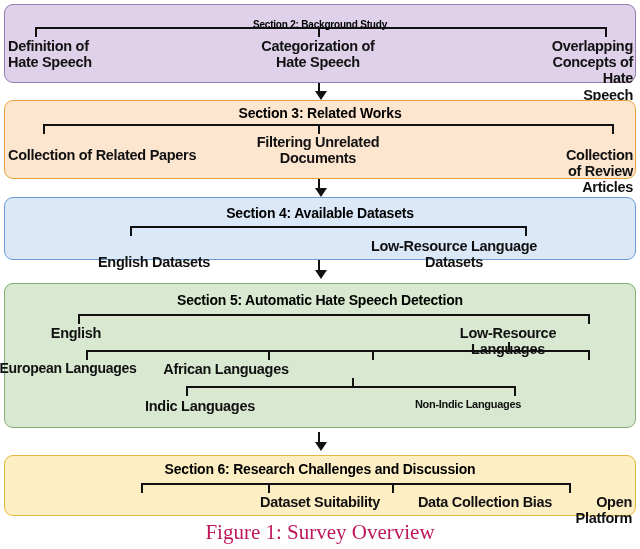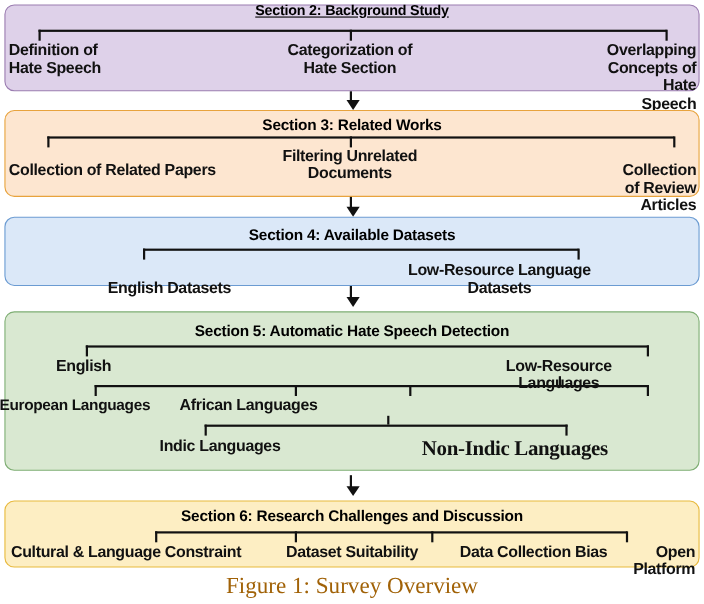--- a/index.html
+++ b/index.html
@@ -80,41 +80,41 @@
     border-left: 6px solid transparent;
     border-right: 6px solid transparent;
     border-top: 9px solid #111111;
   }
 
   .caption {
     position: absolute;
     left: 0; right: 0;
     text-align: center;
     font-family: "Liberation Serif", "DejaVu Serif", serif;
-    color: #a16207;
+    color: #be185d;
   }
 </style>
 </head>
 <body>
 
 <div id="figure-root">
 
   <div class="section-box" style="left:4px; top:4px; width:632px; height:79px; background:#ded1e9; border-color:#9a7cb0;">
   </div>
-  <div class="section-title" style="top:2px; font-size:13px;text-decoration:underline;">Section 2: Background Study</div>
+  <div class="section-title" style="top:19px; font-size:10px;">Section 2: Background Study</div>
 
   <div class="hline" style="left:35px; top:27px; width:571px;"></div>
   <div class="vline" style="left:35px; top:27px; height:10px;"></div>
   <div class="vline" style="left:318px; top:27px; height:10px;"></div>
   <div class="vline" style="left:605px; top:27px; height:10px;"></div>
 
   <div class="node-label left" style="left:8px; top:38px; font-size:14.5px;">Definition of
 Hate Speech</div>
   <div class="node-label center" style="left:318px; top:38px; font-size:14.5px;">Categorization of
-Hate Section</div>
+Hate Speech</div>
   <div class="node-label right" style="left:633px; top:38px; font-size:14.5px;">Overlapping Concepts of
 Hate Speech</div>
 
   <div class="arrow" style="left:318px; top:83px; height:9px;"></div>
 
   <div class="section-box" style="left:4px; top:100px; width:632px; height:79px; background:#fde6d0; border-color:#e8a33d;">
   </div>
   <div class="section-title" style="top:105px; font-size:14px;">Section 3: Related Works</div>
 
   <div class="hline" style="left:43px; top:124px; width:570px;"></div>
@@ -162,34 +162,33 @@
 
   <div class="node-label center" style="left:68px; top:361px; font-size:14px;">European Languages</div>
   <div class="node-label center" style="left:226px; top:361px; font-size:14.5px;">African Languages</div>
 
   <div class="vline" style="left:352px; top:378px; height:8px;"></div>
   <div class="hline" style="left:186px; top:386px; width:330px;"></div>
   <div class="vline" style="left:186px; top:386px; height:10px;"></div>
   <div class="vline" style="left:514px; top:386px; height:10px;"></div>
 
   <div class="node-label center" style="left:200px; top:398px; font-size:14.5px;text-align:center;">Indic Languages</div>
-  <div class="node-label center" style="left:468px; top:398px; font-size:19px;font-family:Liberation Serif, serif;">Non-Indic Languages</div>
+  <div class="node-label center" style="left:468px; top:398px; font-size:11px;">Non-Indic Languages</div>
 
   <div class="arrow" style="left:318px; top:432px; height:11px;"></div>
 
   <div class="section-box" style="left:4px; top:455px; width:632px; height:61px; background:#fdeec3; border-color:#e8b93d;">
   </div>
   <div class="section-title" style="top:461px; font-size:14px;">Section 6: Research Challenges and Discussion</div>
 
   <div class="hline" style="left:141px; top:483px; width:429px;"></div>
   <div class="vline" style="left:141px; top:483px; height:10px;"></div>
   <div class="vline" style="left:268px; top:483px; height:10px;"></div>
   <div class="vline" style="left:392px; top:483px; height:10px;"></div>
   <div class="vline" style="left:569px; top:483px; height:10px;"></div>
 
-  <div class="node-label left" style="left:10px; top:494px; font-size:14.5px;">Cultural &amp; Language Constraint</div>
   <div class="node-label center" style="left:320px; top:494px; font-size:14.5px;">Dataset Suitability</div>
   <div class="node-label center" style="left:485px; top:494px; font-size:14.5px;">Data Collection Bias</div>
   <div class="node-label right" style="left:632px; top:494px; font-size:14.5px;">Open Platform</div>
 
   <div class="caption" style="top:520px; font-size:21px;">Figure 1: Survey Overview</div>
 
 </div>
 
 </body></html>

